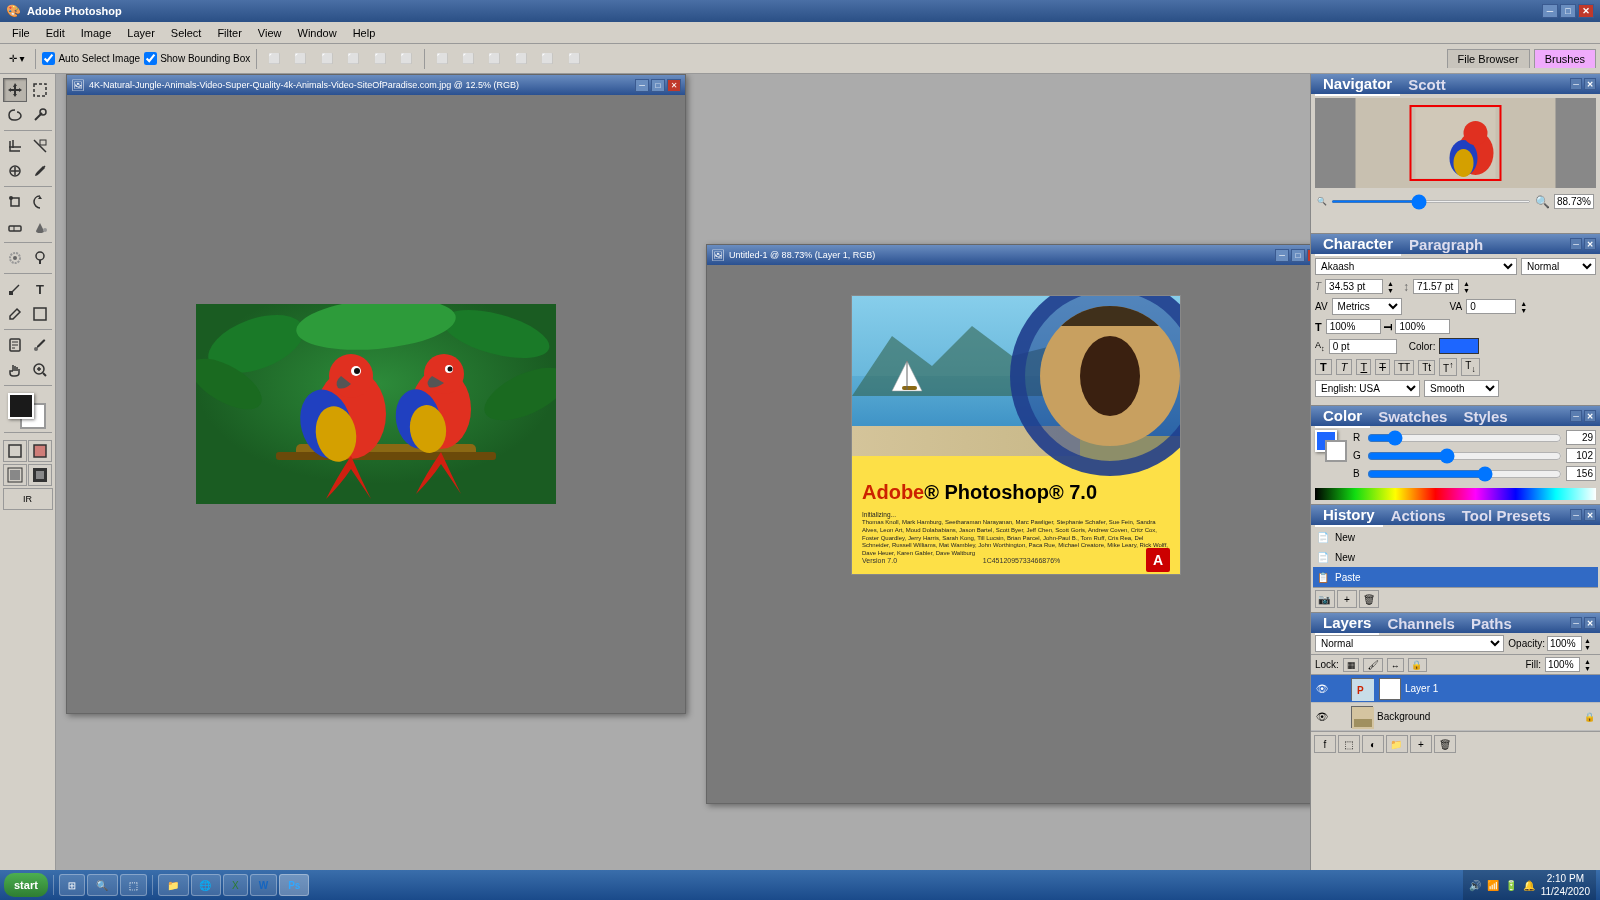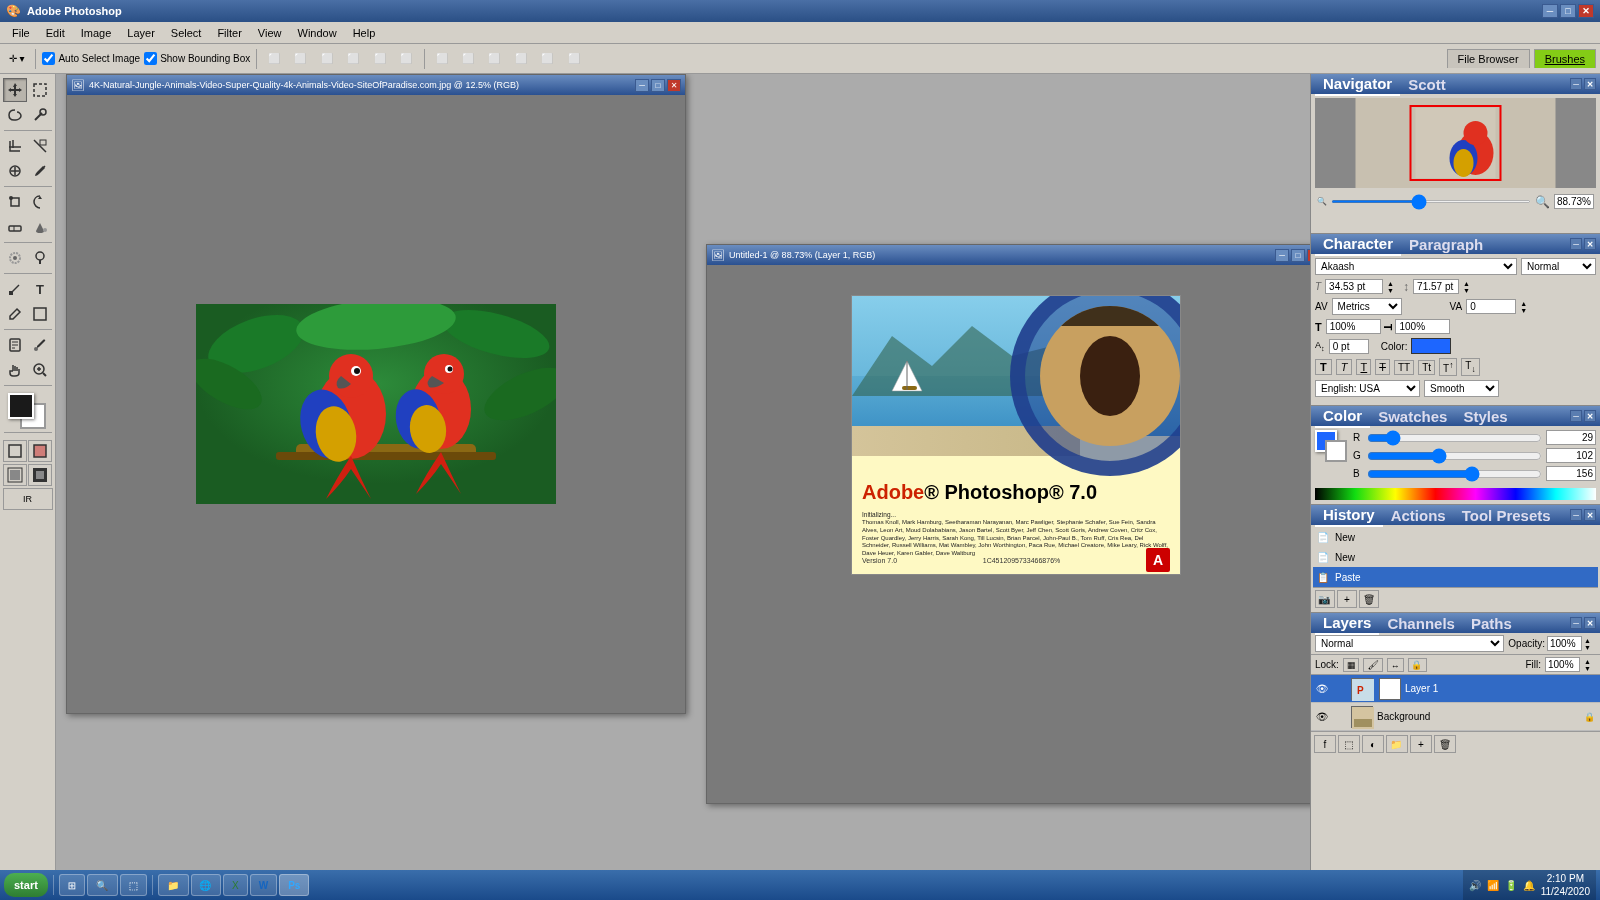--- a/index.html
+++ b/index.html
@@ -69,21 +69,21 @@
     }
     .toolbar-checkbox { display: flex; align-items: center; gap: 3px; font-size: 10px; }
     .tab-btn {
       padding: 3px 10px;
       background: #c8c4bc;
       border: 1px solid #999;
       border-bottom: none;
       cursor: pointer;
       font-size: 11px;
     }
-    .tab-btn.active { background: #84cc16; text-decoration: underline; }
+    .tab-btn.active { background: #f0abfc; }
 
     
     .main-area {
       display: flex;
       height: calc(900px - 22px - 22px - 30px - 20px);
       position: relative;
     }
 
     
     .toolbox {
@@ -201,21 +201,21 @@
 
     
     .char-row { display: flex; align-items: center; gap: 4px; margin-bottom: 4px; }
     .char-input { border: 1px solid #999; background: white; padding: 1px 3px; font-size: 10px; }
     .char-select { border: 1px solid #999; background: white; padding: 1px; font-size: 10px; }
 
     
     .color-panel-content { padding: 4px; }
     .color-channel { display: flex; align-items: center; gap: 4px; margin-bottom: 3px; font-size: 10px; }
     .color-channel-label { width: 10px; }
-    .color-channel-input { width: 50px; border: 1px solid #999; background: white; padding: 1px 2px; font-size: 10px; text-align: right; }
+    .color-channel-input { width: 30px; border: 1px solid #999; background: white; padding: 1px 2px; font-size: 10px; text-align: right; }
 
     
     .history-content { padding: 2px; }
     .history-item { display: flex; align-items: center; gap: 4px; padding: 2px 4px; font-size: 10px; cursor: pointer; height: 20px; }
     .history-item.active { background: #316ac5; color: white; }
     .history-icon { width: 14px; height: 14px; display: flex; align-items: center; justify-content: center; font-size: 10px; }
     .history-bottom { display: flex; gap: 2px; padding: 2px; border-top: 1px solid #999; }
     .history-btn { width: 20px; height: 18px; background: #d4d0c8; border: 1px solid #999; cursor: pointer; font-size: 10px; display: flex; align-items: center; justify-content: center; }
 
     
@@ -606,21 +606,21 @@
         <span style="margin-right:4px; font-size:11px;">🖼</span>
         <span style="font-size:9px; overflow:hidden; text-overflow:ellipsis; white-space:nowrap; max-width:480px;">Untitled-1 @ 88.73% (Layer 1, RGB)</span>
         <div class="doc-title-controls">
           <div class="doc-ctrl-btn">─</div>
           <div class="doc-ctrl-btn">□</div>
           <div class="doc-ctrl-btn" style="background:#c0392b;">✕</div>
         </div>
       </div>
       <div class="doc-canvas" style="width:100%; height:calc(100% - 20px); background:#7a7a7a; display:flex; align-items:flex-start; justify-content:center; padding:30px 30px;">
 
-        <div style="width:330px; height:280px; background:#fef9c3; border:1px solid #888; position:relative; overflow:hidden;">
+        <div style="width:330px; height:280px; background:#fde047; border:1px solid #888; position:relative; overflow:hidden;">
 
           <div style="position:absolute; top:0; left:0; right:0; height:120px; background: linear-gradient(to bottom, #87ceeb, #5badd4);"></div>
           <div style="position:absolute; top:80px; left:0; right:0; height:60px; background: linear-gradient(to bottom, #5badd4, #3a8ec4);"></div>
           <div style="position:absolute; top:130px; left:0; right:100px; height:30px; background: linear-gradient(to right, #d4c49a, #c8b888);"></div>
 
           <svg style="position:absolute; top:20px; left:0;" width="200" height="80" viewBox="0 0 200 80">
             <polygon points="0,80 40,20 80,50 120,10 160,40 200,30 200,80" fill="rgba(50,100,80,0.6)"></polygon>
           </svg>
 
           <svg style="position:absolute; top:60px; left:30px;" width="50" height="40" viewBox="0 0 50 40">
@@ -745,21 +745,21 @@
 
         <div class="char-row">
           <span style="font-size:11px; font-weight:bold;">T</span>
           <input type="text" class="char-input" value="100%" style="width: 55px;">
           <span style="font-size:11px; font-weight:bold; transform:rotate(90deg); display:inline-block;">T</span>
           <input type="text" class="char-input" value="100%" style="width: 55px;">
         </div>
 
         <div class="char-row">
           <span style="font-size:9px;">A<sub>↕</sub></span>
-          <input type="text" class="char-input" value="0 pt" style="width: 40px;">
+          <input type="text" class="char-input" value="0 pt" style="width: 68px;">
           <span style="font-size:10px; margin-left:8px;">Color:</span>
           <div style="width:40px; height:16px; background:#1d66ff; border:1px solid #333; cursor:pointer;"></div>
         </div>
 
         <div class="char-row">
           <button style="font-size:11px; font-weight:bold; padding:1px 4px; border:1px solid #999; background:#d4d0c8; cursor:pointer;">T</button>
           <button style="font-size:11px; font-style:italic; padding:1px 4px; border:1px solid #999; background:#d4d0c8; cursor:pointer;">T</button>
           <button style="font-size:11px; padding:1px 3px; border:1px solid #999; background:#d4d0c8; cursor:pointer; text-decoration:underline;">T</button>
           <button style="font-size:11px; padding:1px 3px; border:1px solid #999; background:#d4d0c8; cursor:pointer;"><span style="text-decoration:line-through;">T</span></button>
           <button style="font-size:10px; padding:1px 3px; border:1px solid #999; background:#d4d0c8; cursor:pointer;">TT</button>

